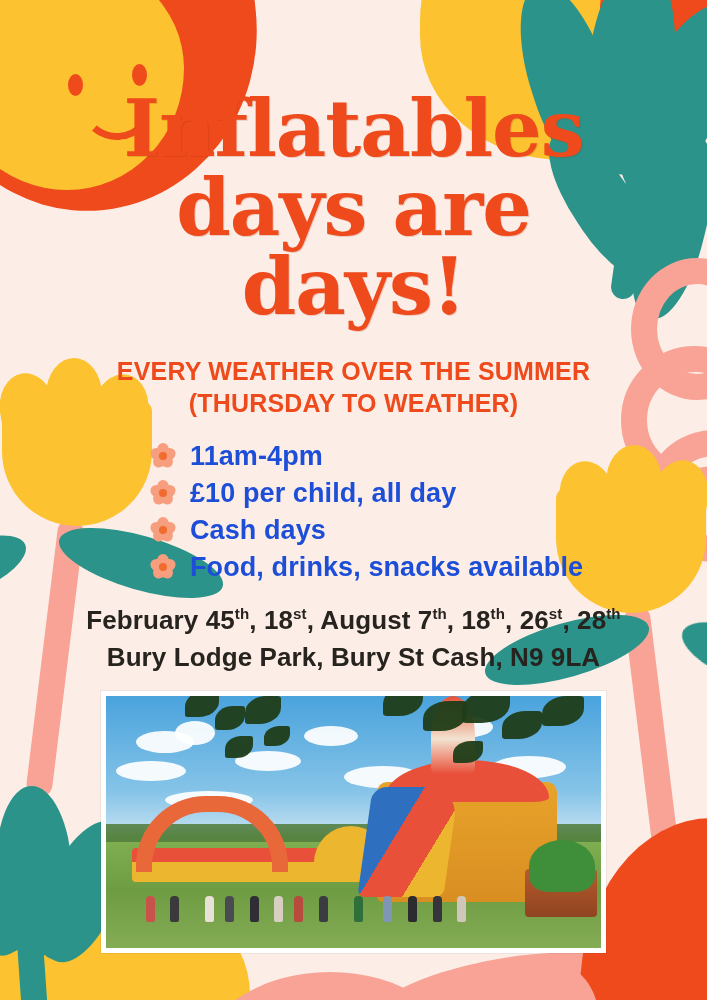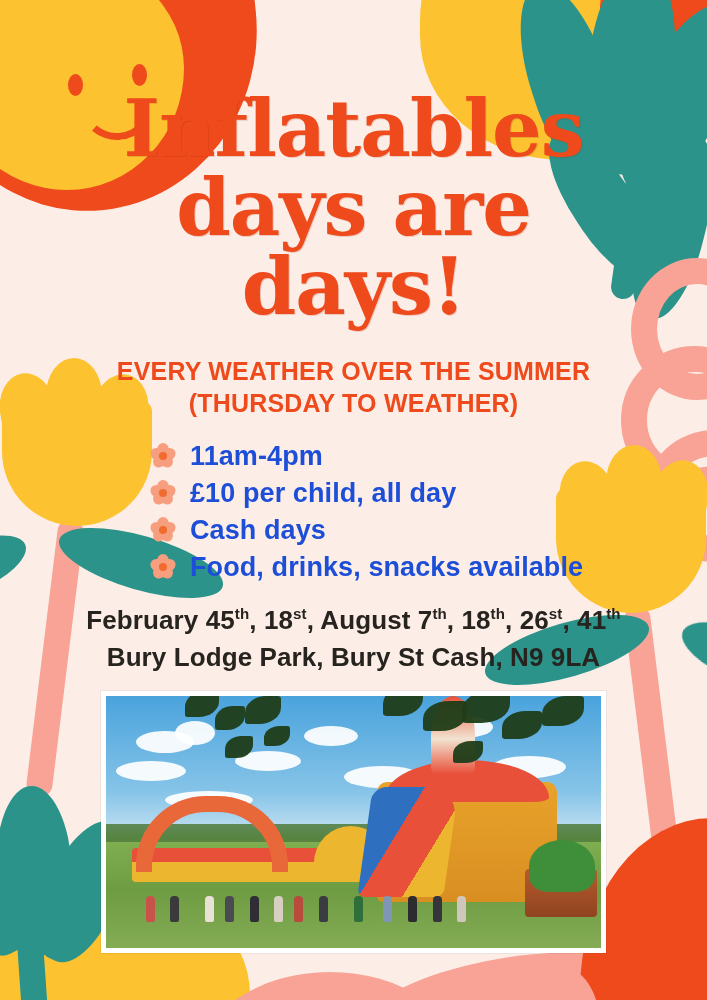--- a/index.html
+++ b/index.html
@@ -504,21 +504,21 @@
     </ul>
 
     <div class="dates">
       <span>February</span>
       <span>45</span><sup>th</sup>,
       <span>18</span><sup>st</sup>,
       <span>August</span>
       <span>7</span><sup>th</sup>,
       <span>18</span><sup>th</sup>,
       <span>26</span><sup>st</sup>,
-      <span>41</span><sup>th</sup>
+      <span>28</span><sup>th</sup>
     </div>
 
     <div class="address">Bury Lodge Park, Bury St Cash, N9 9LA</div>
 
     <div class="photo-frame">
       <div class="photo">
 
         <div class="cloud" style="left:6%;top:14%;width:58px;height:22px;"></div>
         <div class="cloud" style="left:14%;top:10%;width:40px;height:24px;"></div>
         <div class="cloud" style="left:2%;top:26%;width:70px;height:20px;"></div>

